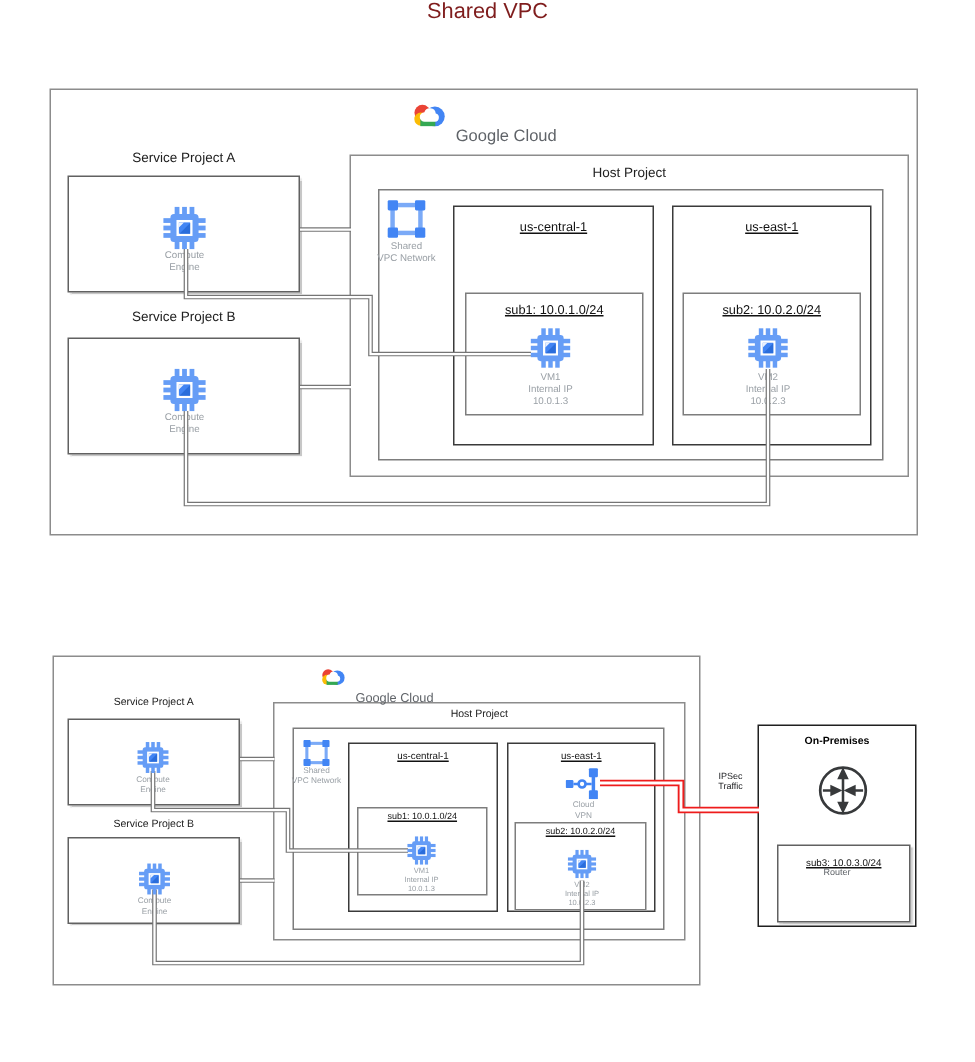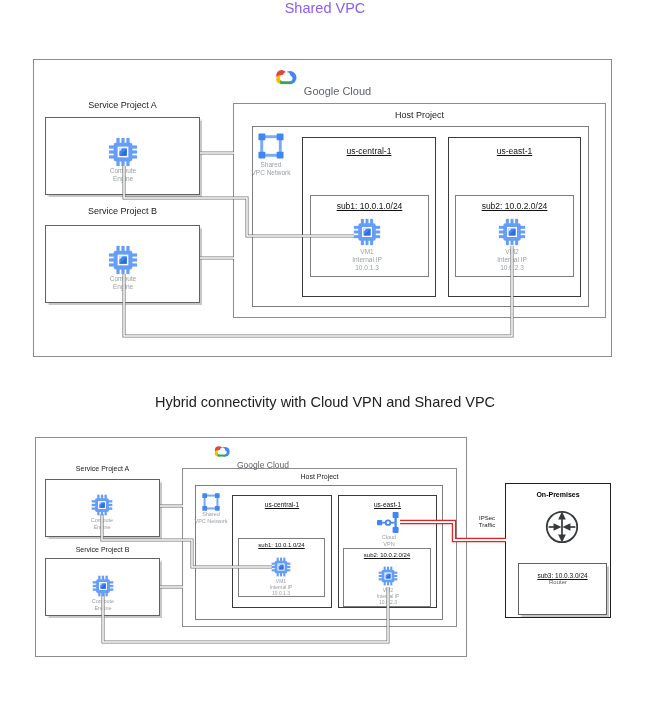--- a/index.html
+++ b/index.html
@@ -92,21 +92,21 @@
         <path d="M15.6 18 L10.4 15.5 V20.5 Z"></path>
         <line x1="31.4" y1="18" x2="25.2" y2="18"></line>
         <path d="M20.4 18 L25.6 15.5 V20.5 Z"></path>
       </g>
     </symbol>
   </defs>
 </svg>
 
 <div class="canvas">
 
-  <div class="lbl f15" style="left:0;top:27;width:650px;color:#8b5cf6">Shared VPC</div>
+  <div class="lbl f15" style="left:0;top:27;width:650px;color:#7f1d1d">Shared VPC</div>
 
   <div class="box b-outer" style="left:33px;top:59px;width:579px;height:298px"></div>
 
   <div class="box shadow" style="left:45px;top:117px;width:155px;height:78px"></div>
   <div class="box shadow" style="left:45px;top:225px;width:155px;height:78px"></div>
 
   <div class="box b-outer" style="left:233px;top:103px;width:373px;height:215px"></div>
   <div class="box b-med" style="left:252px;top:126px;width:337px;height:181px"></div>
 
   <div class="box b-dark" style="left:302px;top:137px;width:134px;height:160px"></div>
@@ -147,21 +147,20 @@
     <span class="line">VM1</span>
     <span class="line">Internal IP</span>
     <span class="line">10.0.1.3</span>
   </div>
   <div class="lbl f65 gray" style="left:484px;top:248px;width:56px">
     <span class="line">VM2</span>
     <span class="line">Internal IP</span>
     <span class="line">10.0.2.3</span>
   </div>
 
-  <div class="lbl f15" style="left:0;top:394px;width:650px;color:#202124">Hybrid connectivity with Cloud VPN and Shared VPC</div>
 
   <div class="box b-outer" style="left:35px;top:437px;width:432px;height:220px"></div>
 
   <div class="box shadow" style="left:45px;top:479px;width:115px;height:58px"></div>
   <div class="box shadow" style="left:45px;top:558px;width:115px;height:58px"></div>
 
   <div class="box b-outer" style="left:182px;top:468px;width:275px;height:159px"></div>
   <div class="box b-med" style="left:195px;top:485px;width:248px;height:135px"></div>
 
   <div class="box b-dark" style="left:232px;top:495px;width:100px;height:113px"></div>

